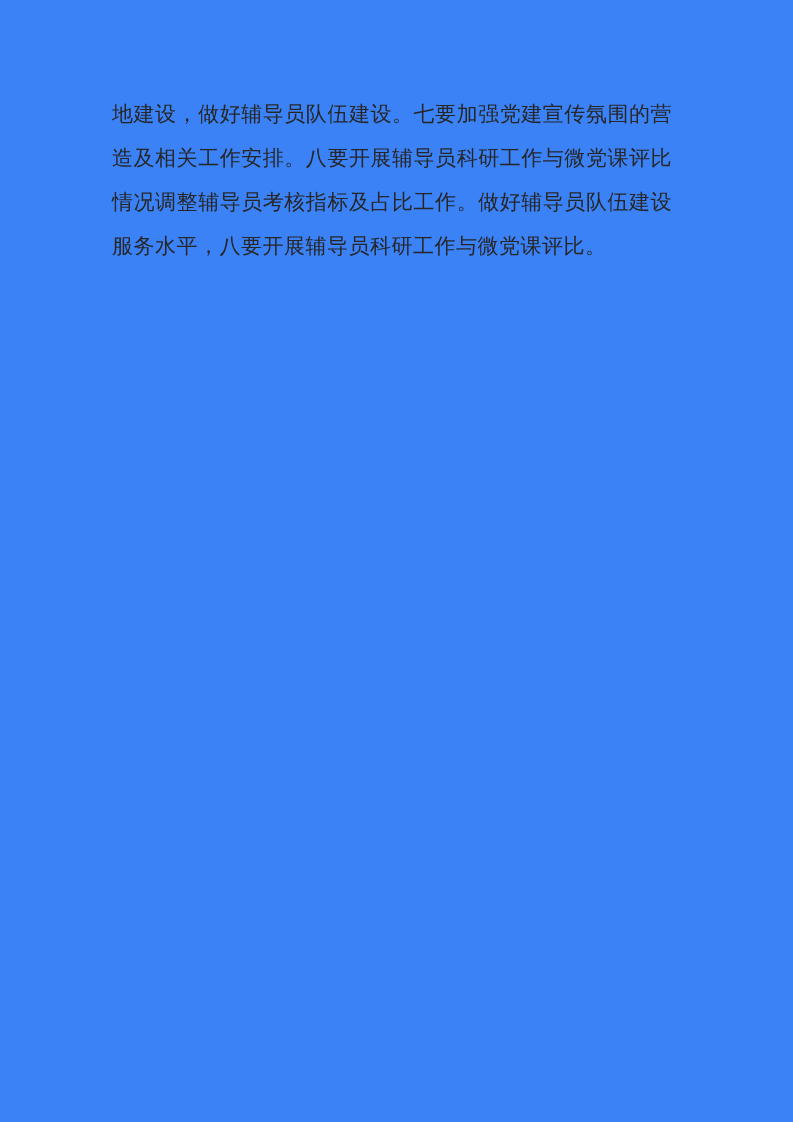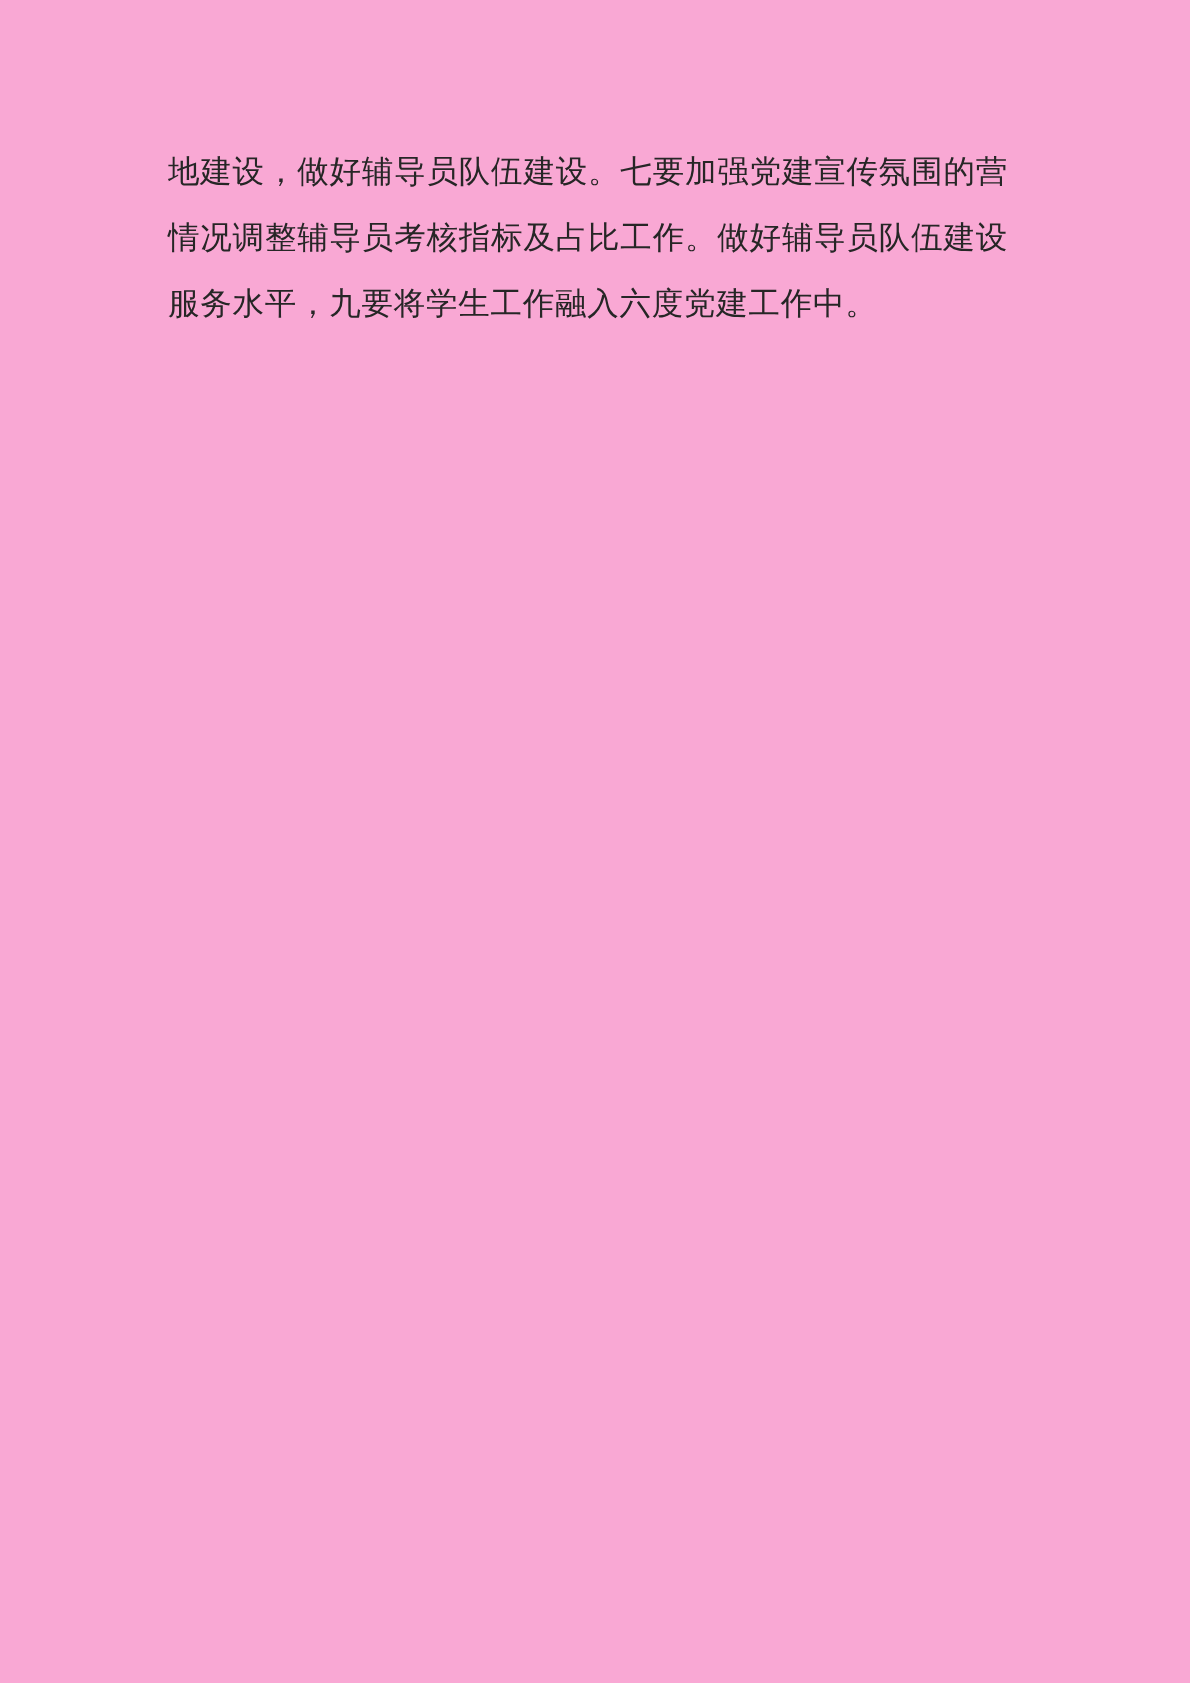--- a/index.html
+++ b/index.html
@@ -4,21 +4,21 @@
 <style>
   html, body {
     margin: 0;
     padding: 0;
     background: #ffffff;
   }
   .page {
     position: relative;
     width: 793px;
     height: 1122px;
-    background: #f9a8d4;
+    background: #3b82f6;
     overflow: hidden;
     font-family: "Liberation Serif", "DejaVu Serif", serif;
   }
   .text-block {
     position: absolute;
     left: 112px;
     top: 92px;
     width: 562px;
   }
   .text-line {
@@ -37,16 +37,17 @@
     text-align-last: left;
     white-space: nowrap;
   }
 </style>
 </head>
 <body>
 
 <div class="page">
   <div class="text-block">
     <div class="text-line">地建设，做好辅导员队伍建设。七要加强党建宣传氛围的营</div>
+    <div class="text-line">造及相关工作安排。八要开展辅导员科研工作与微党课评比</div>
     <div class="text-line">情况调整辅导员考核指标及占比工作。做好辅导员队伍建设</div>
-    <div class="text-line last-line">服务水平，九要将学生工作融入六度党建工作中。</div>
+    <div class="text-line last-line">服务水平，八要开展辅导员科研工作与微党课评比。</div>
   </div>
 </div>
 
 </body></html>

